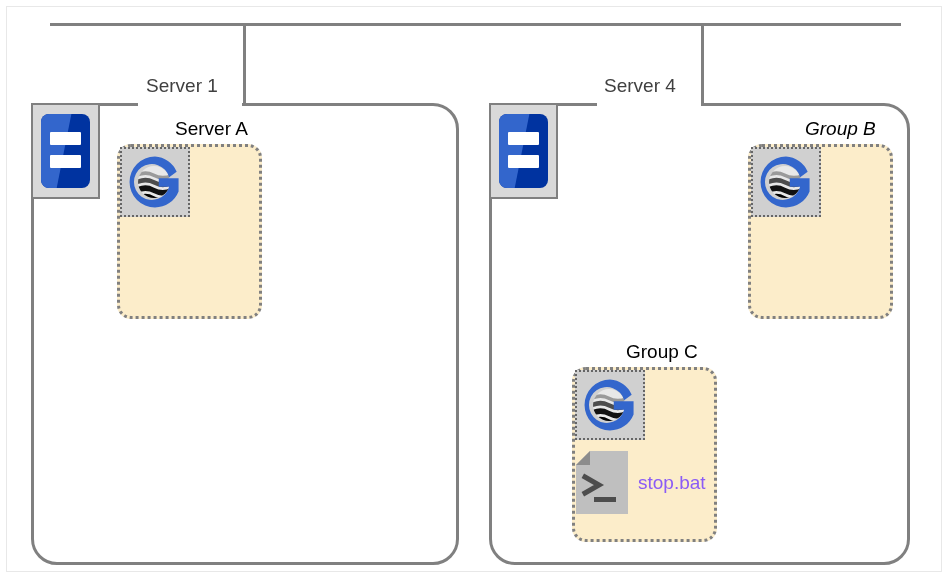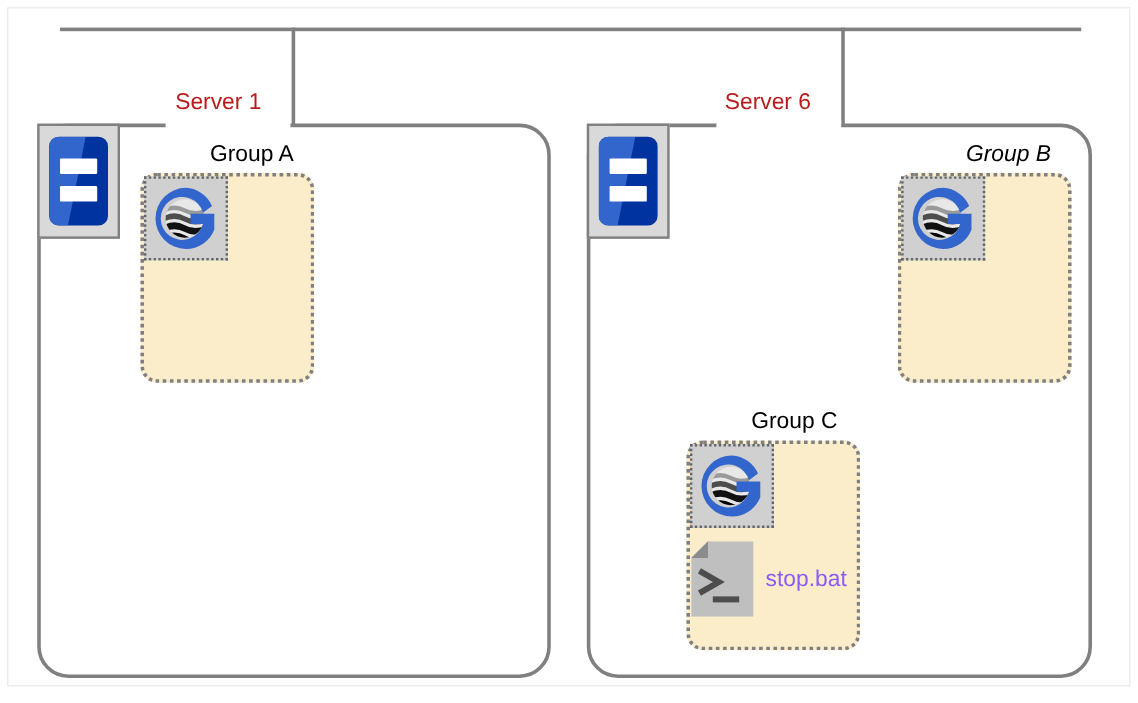--- a/index.html
+++ b/index.html
@@ -54,21 +54,21 @@
   }
   
   .notch {
     position: absolute;
     background: #ffffff;
     height: 8px;
   }
   .server-label {
     position: absolute;
     font-size: 19px;
-    color: #b91c1c;
+    color: #404040;
     white-space: nowrap;
     line-height: 1;
   }
 
   
   .server-icon {
     position: absolute;
     width: 69px;
     height: 96px;
     background: #d9d9d9;
@@ -178,21 +178,21 @@
   <div class="server-label" style="left:146px; top:76px;">Server 1</div>
 
   <div class="server-icon" style="left:31px; top:103px;">
     <div class="body">
       <div class="sheen"></div>
       <div class="bar b1"></div>
       <div class="bar b2"></div>
     </div>
   </div>
 
-  <div class="group-label" style="left:175px; top:119px;">Group A</div>
+  <div class="group-label" style="left:175px; top:119px;">Server A</div>
   <div class="group-box" style="left:117px; top:144px; width:145px; height:175px;"></div>
 
   <div class="globe-icon" style="left:120px; top:147px;">
     <svg viewBox="0 0 70 70" xmlns="http://www.w3.org/2000/svg">
       <defs>
         <clipPath id="sphereClipA">
             <circle cx="34" cy="35" r="17"></circle>
           </clipPath>
       </defs>
 
@@ -204,21 +204,21 @@
         <path d="M15,50 Q25,45 34,50 Q43,55 53,50 L53,56 L15,56 Z" fill="#000000"></path>
       </g>
 
       <path d="M35,8 A27,27 0 1 0 35,62 A27,27 0 0 0 60,45 L60,31 L39,31 L39,40 L50,40
                A19,19 0 1 1 50,30 L58,24 A27,27 0 0 0 35,8 Z" fill="#3366cc"></path>
     </svg>
   </div>
 
   <div class="server-box" style="left:489px; top:103px; width:421px; height:462px;"></div>
   <div class="notch" style="left:597px; top:100px; width:104px;"></div>
-  <div class="server-label" style="left:604px; top:76px;">Server 6</div>
+  <div class="server-label" style="left:604px; top:76px;">Server 4</div>
 
   <div class="server-icon" style="left:489px; top:103px;">
     <div class="body">
       <div class="sheen"></div>
       <div class="bar b1"></div>
       <div class="bar b2"></div>
     </div>
   </div>
 
   <div class="group-label" style="left:805px; top:119px;font-style:italic;">Group B</div>

